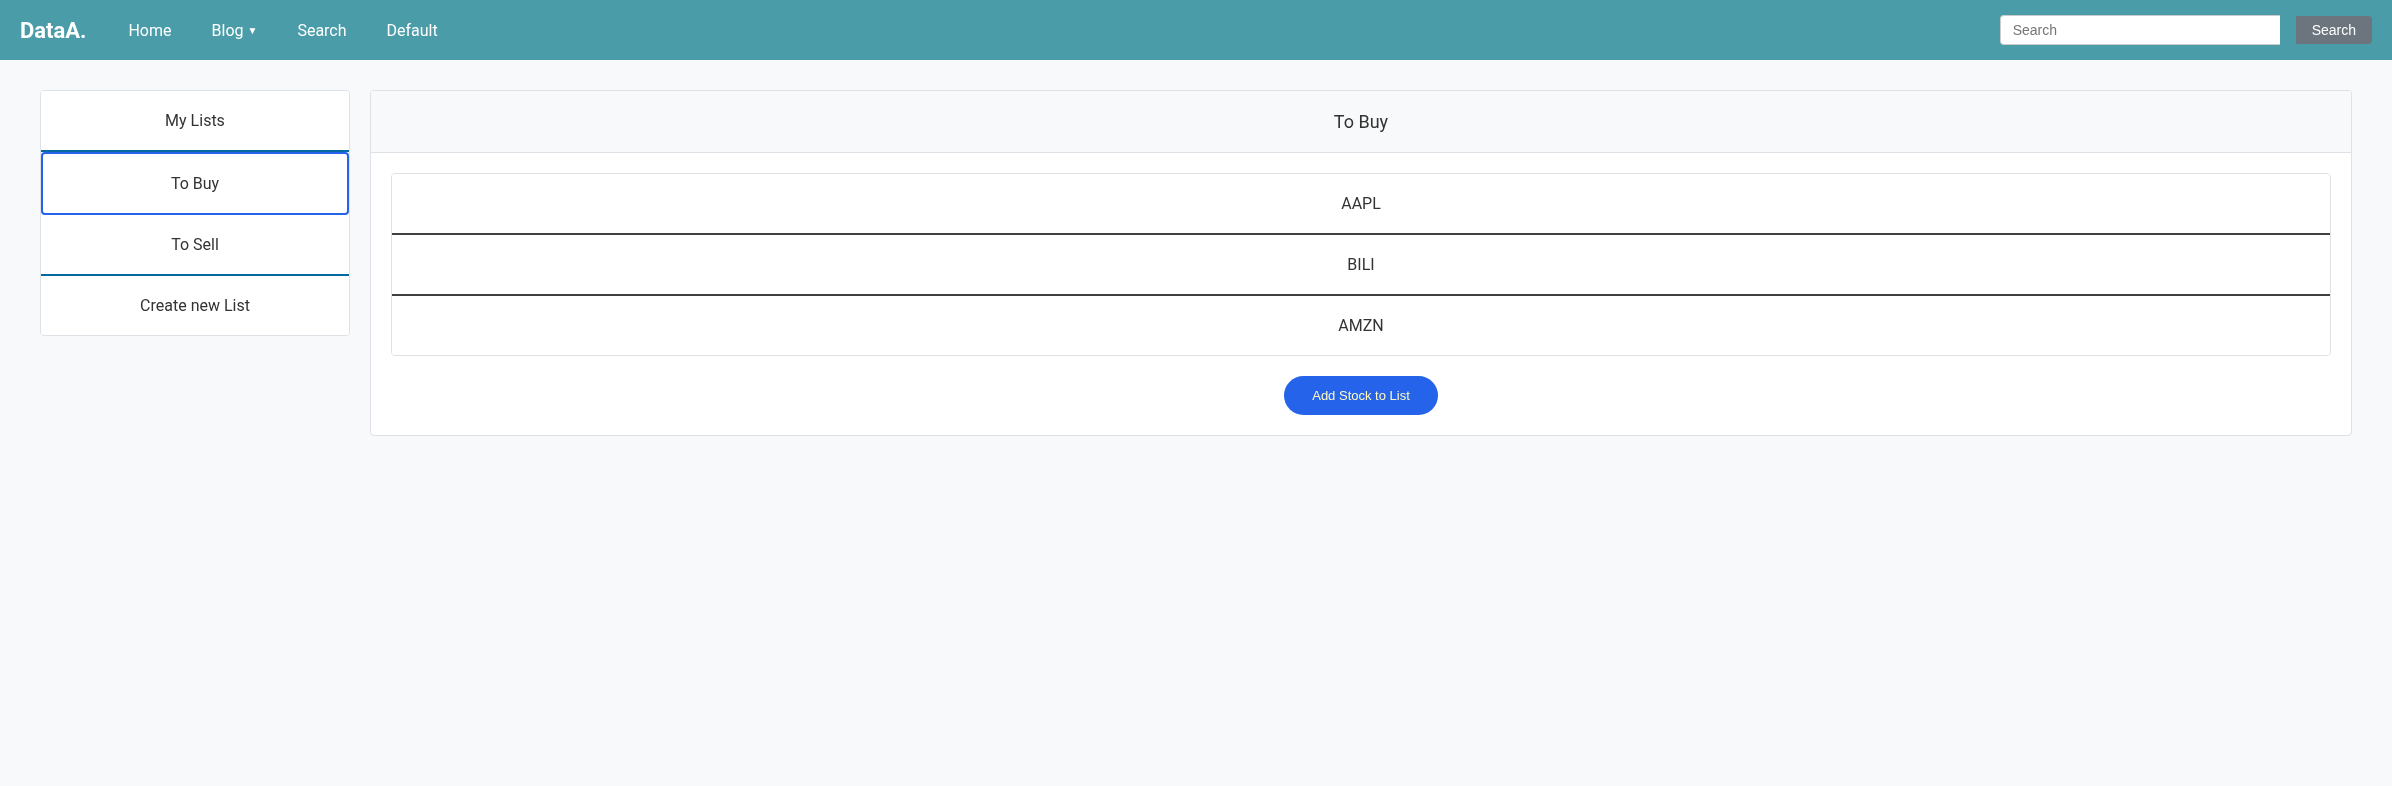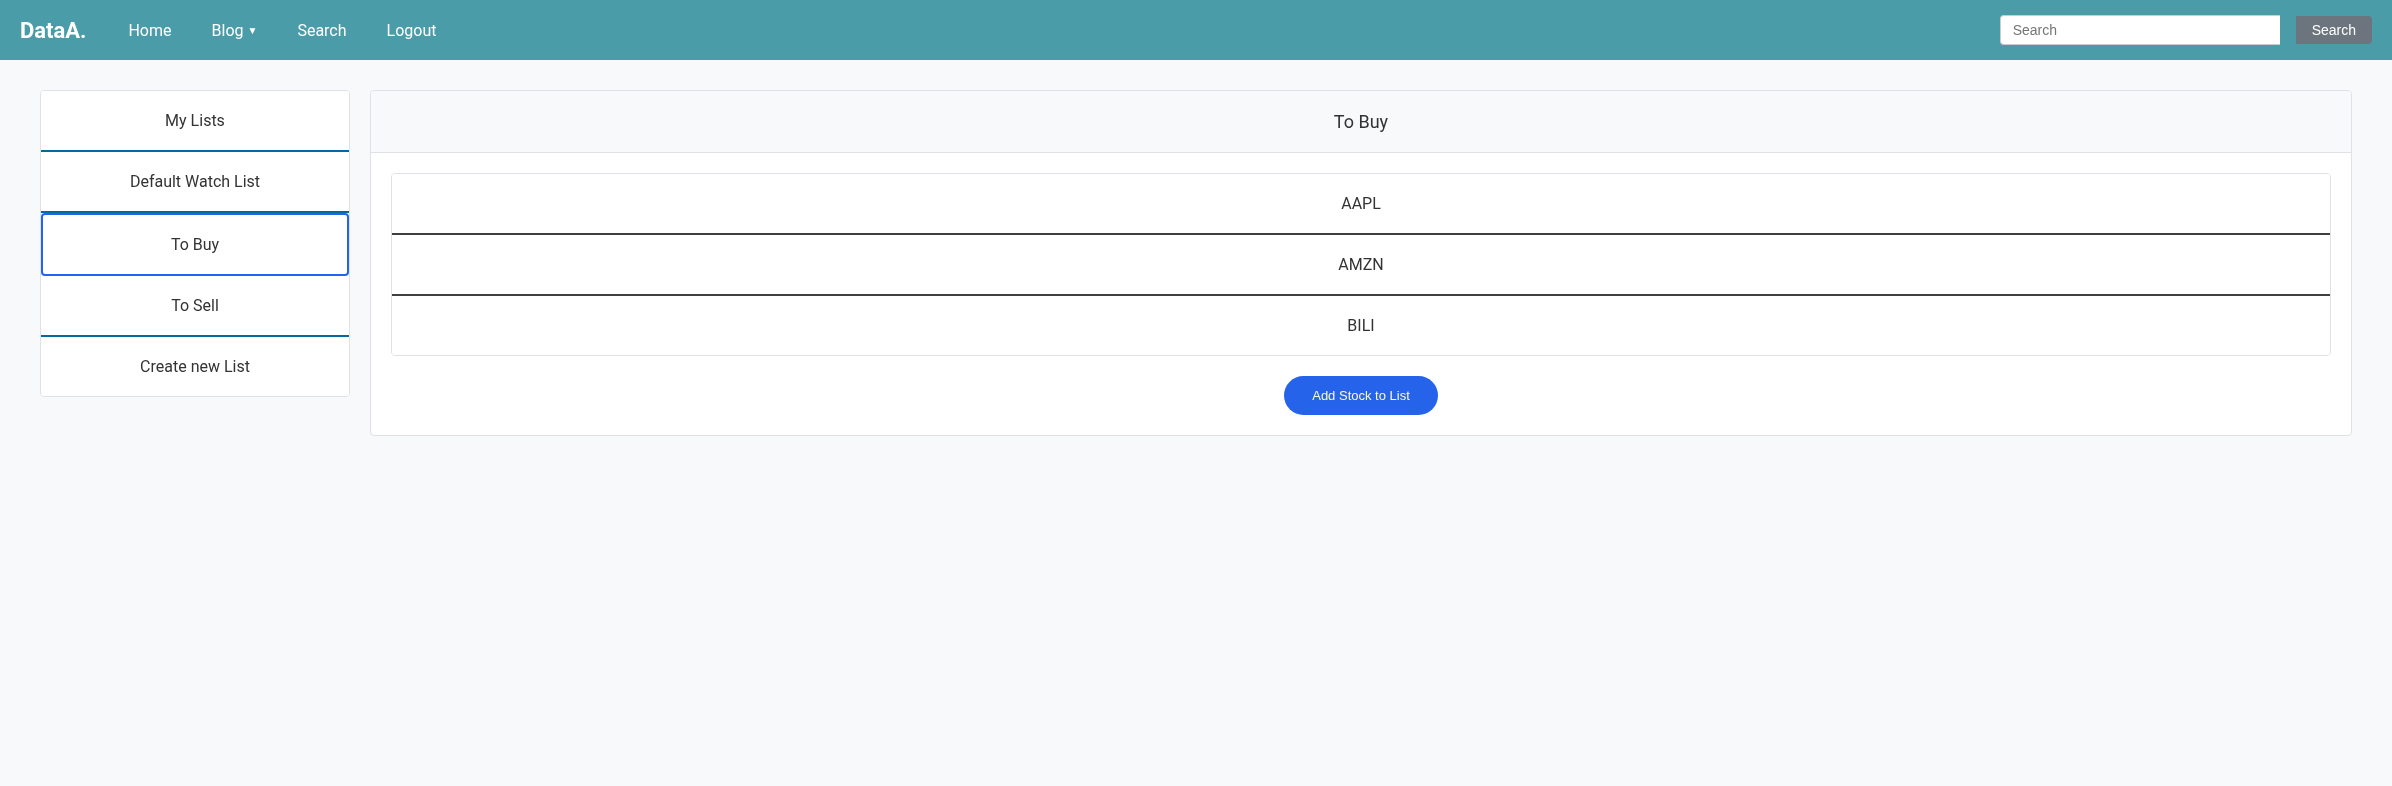--- a/index.html
+++ b/index.html
@@ -187,59 +187,56 @@
 
 <nav class="navbar">
   <a class="navbar-brand">DataA.</a>
   <div class="navbar-links">
     <a class="nav-link">Home</a>
     <div class="blog-dropdown">
       <span>Blog</span>
       <span class="blog-caret">▼</span>
     </div>
     <a class="nav-link">Search</a>
-    <a class="nav-link">Logout</a>
+    <a class="nav-link">Default</a>
   </div>
   <div class="navbar-search">
     <input class="search-input" type="text" placeholder="Search" style="">
     <button class="search-button">Search</button>
   </div>
 </nav>
 
 <div class="main-content">
 
   <div class="left-panel">
     <div class="list-item">
       <span>My Lists</span>
-    </div>
-    <div class="list-item">
-      <span>Default Watch List</span>
     </div>
     <div class="list-item active">
       <span>To Buy</span>
     </div>
     <div class="list-item">
       <span>To Sell</span>
     </div>
     <div class="list-item">
       <span>Create new List</span>
     </div>
   </div>
 
   <div class="right-panel">
     <div class="right-panel-header">To Buy</div>
 
     <div class="stock-list-container">
       <div class="stock-item">
         <span>AAPL</span>
       </div>
       <div class="stock-item">
+        <span>BILI</span>
+      </div>
+      <div class="stock-item">
         <span>AMZN</span>
       </div>
-      <div class="stock-item">
-        <span>BILI</span>
-      </div>
     </div>
 
     <button class="add-stock-btn">Add Stock to List</button>
   </div>
 
 </div>
 
 </body></html>

